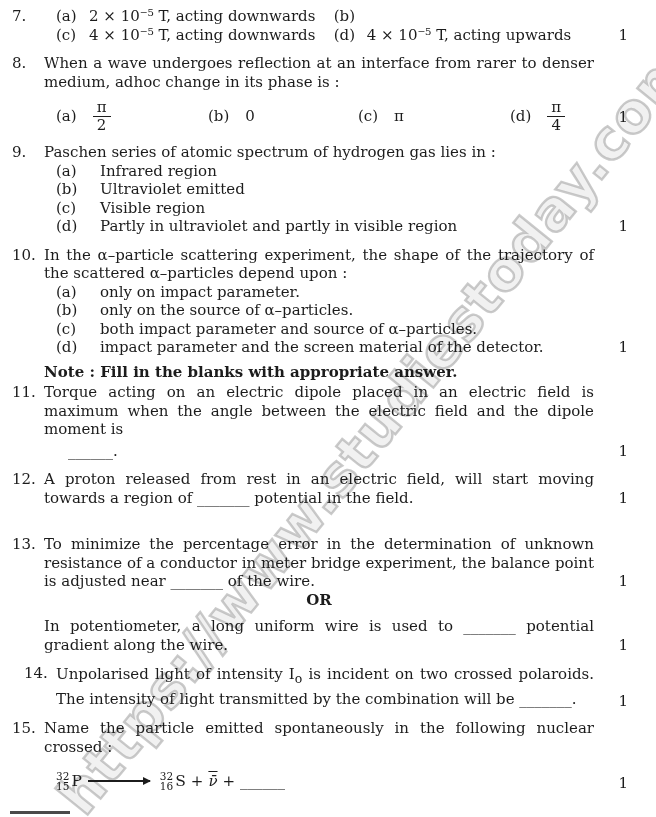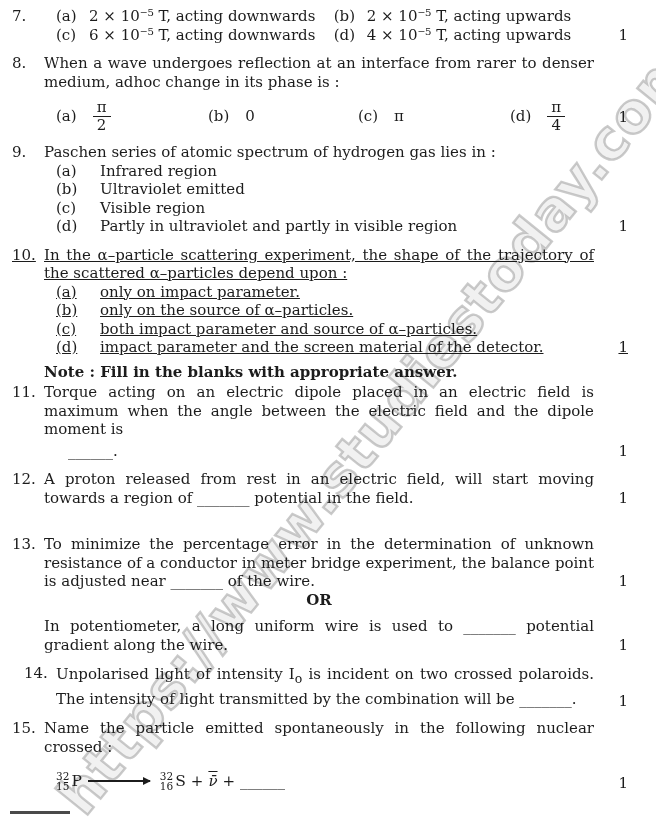--- a/index.html
+++ b/index.html
@@ -138,25 +138,24 @@
   <div class="q">
     <div class="qnum">7.</div>
     <div class="qbody">
       <div class="optgrid2">
         <div class="opt">
           <span>(a)</span>
           <span>2 × 10⁻⁵ T, acting downwards</span>
         </div>
         <div class="opt">
           <span>(b)</span>
-          <span>2 × 10⁻⁵ T, acting upwards</span>
         </div>
         <div class="opt">
           <span>(c)</span>
-          <span>6 × 10⁻⁵ T, acting downwards</span>
+          <span>4 × 10⁻⁵ T, acting downwards</span>
         </div>
         <div class="opt">
           <span>(d)</span>
           <span>4 × 10⁻⁵ T, acting upwards</span>
         </div>
       </div>
     </div>
     <div class="qmark">1</div>
   </div>
 
@@ -211,21 +210,21 @@
         </div>
         <div class="opt">
           <span>(d)</span>
           <span>Partly in ultraviolet and partly in visible region</span>
         </div>
       </div>
     </div>
     <div class="qmark">1</div>
   </div>
 
-  <div class="q" style="margin-bottom:6px;text-decoration:underline;">
+  <div class="q" style="margin-bottom:6px;">
     <div class="qnum">10.</div>
     <div class="qbody">
       <div class="qtext">In the α–particle scattering experiment, the shape of the trajectory of the scattered α–particles depend upon :</div>
       <div class="optlist">
         <div class="opt">
           <span>(a)</span>
           <span>only on impact parameter.</span>
         </div>
         <div class="opt">
           <span>(b)</span>

